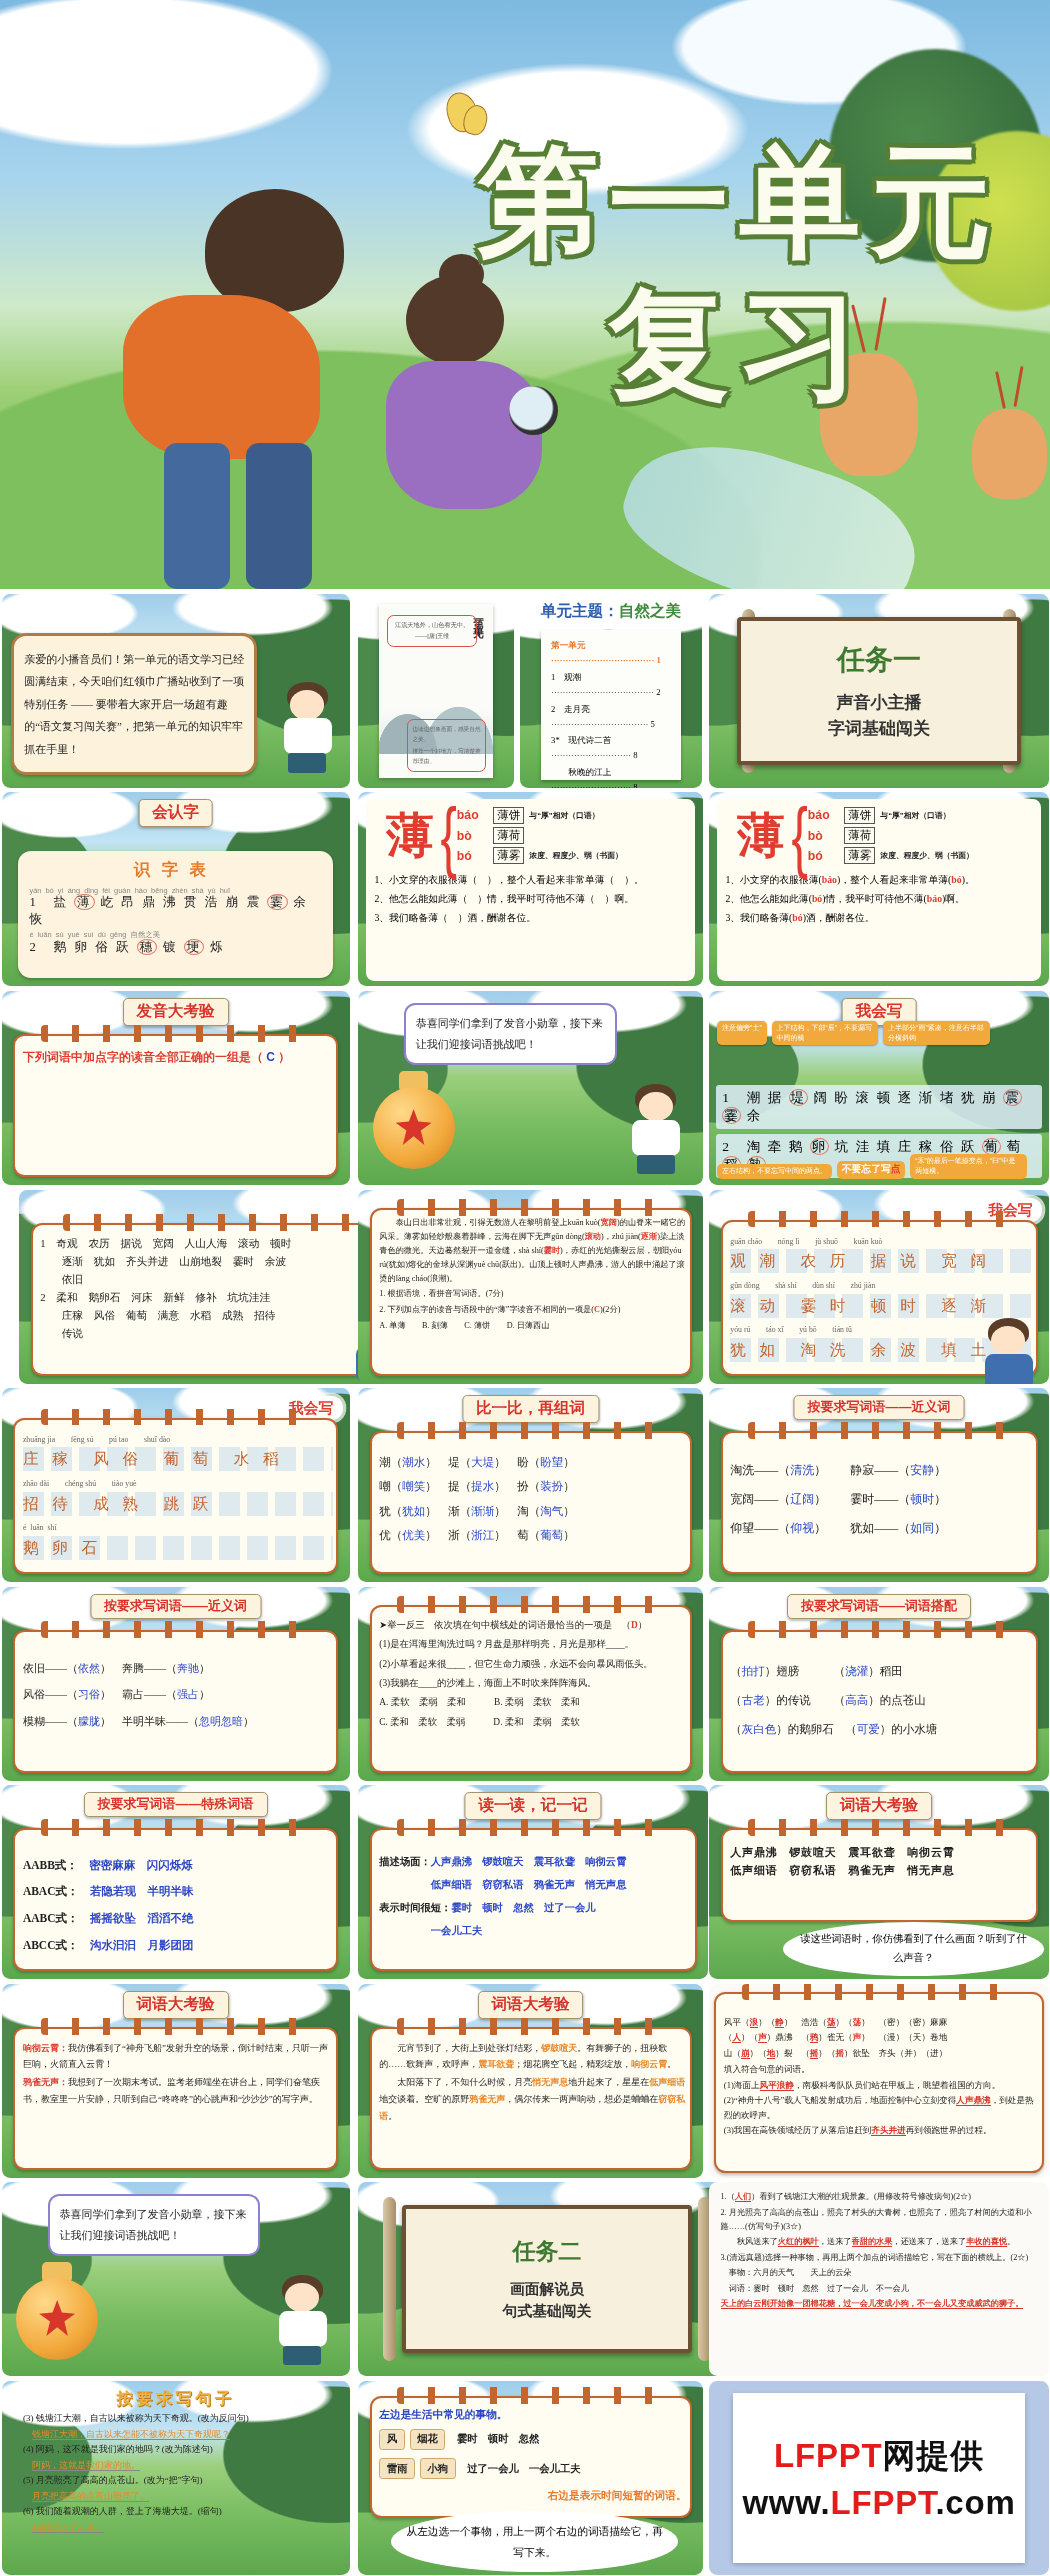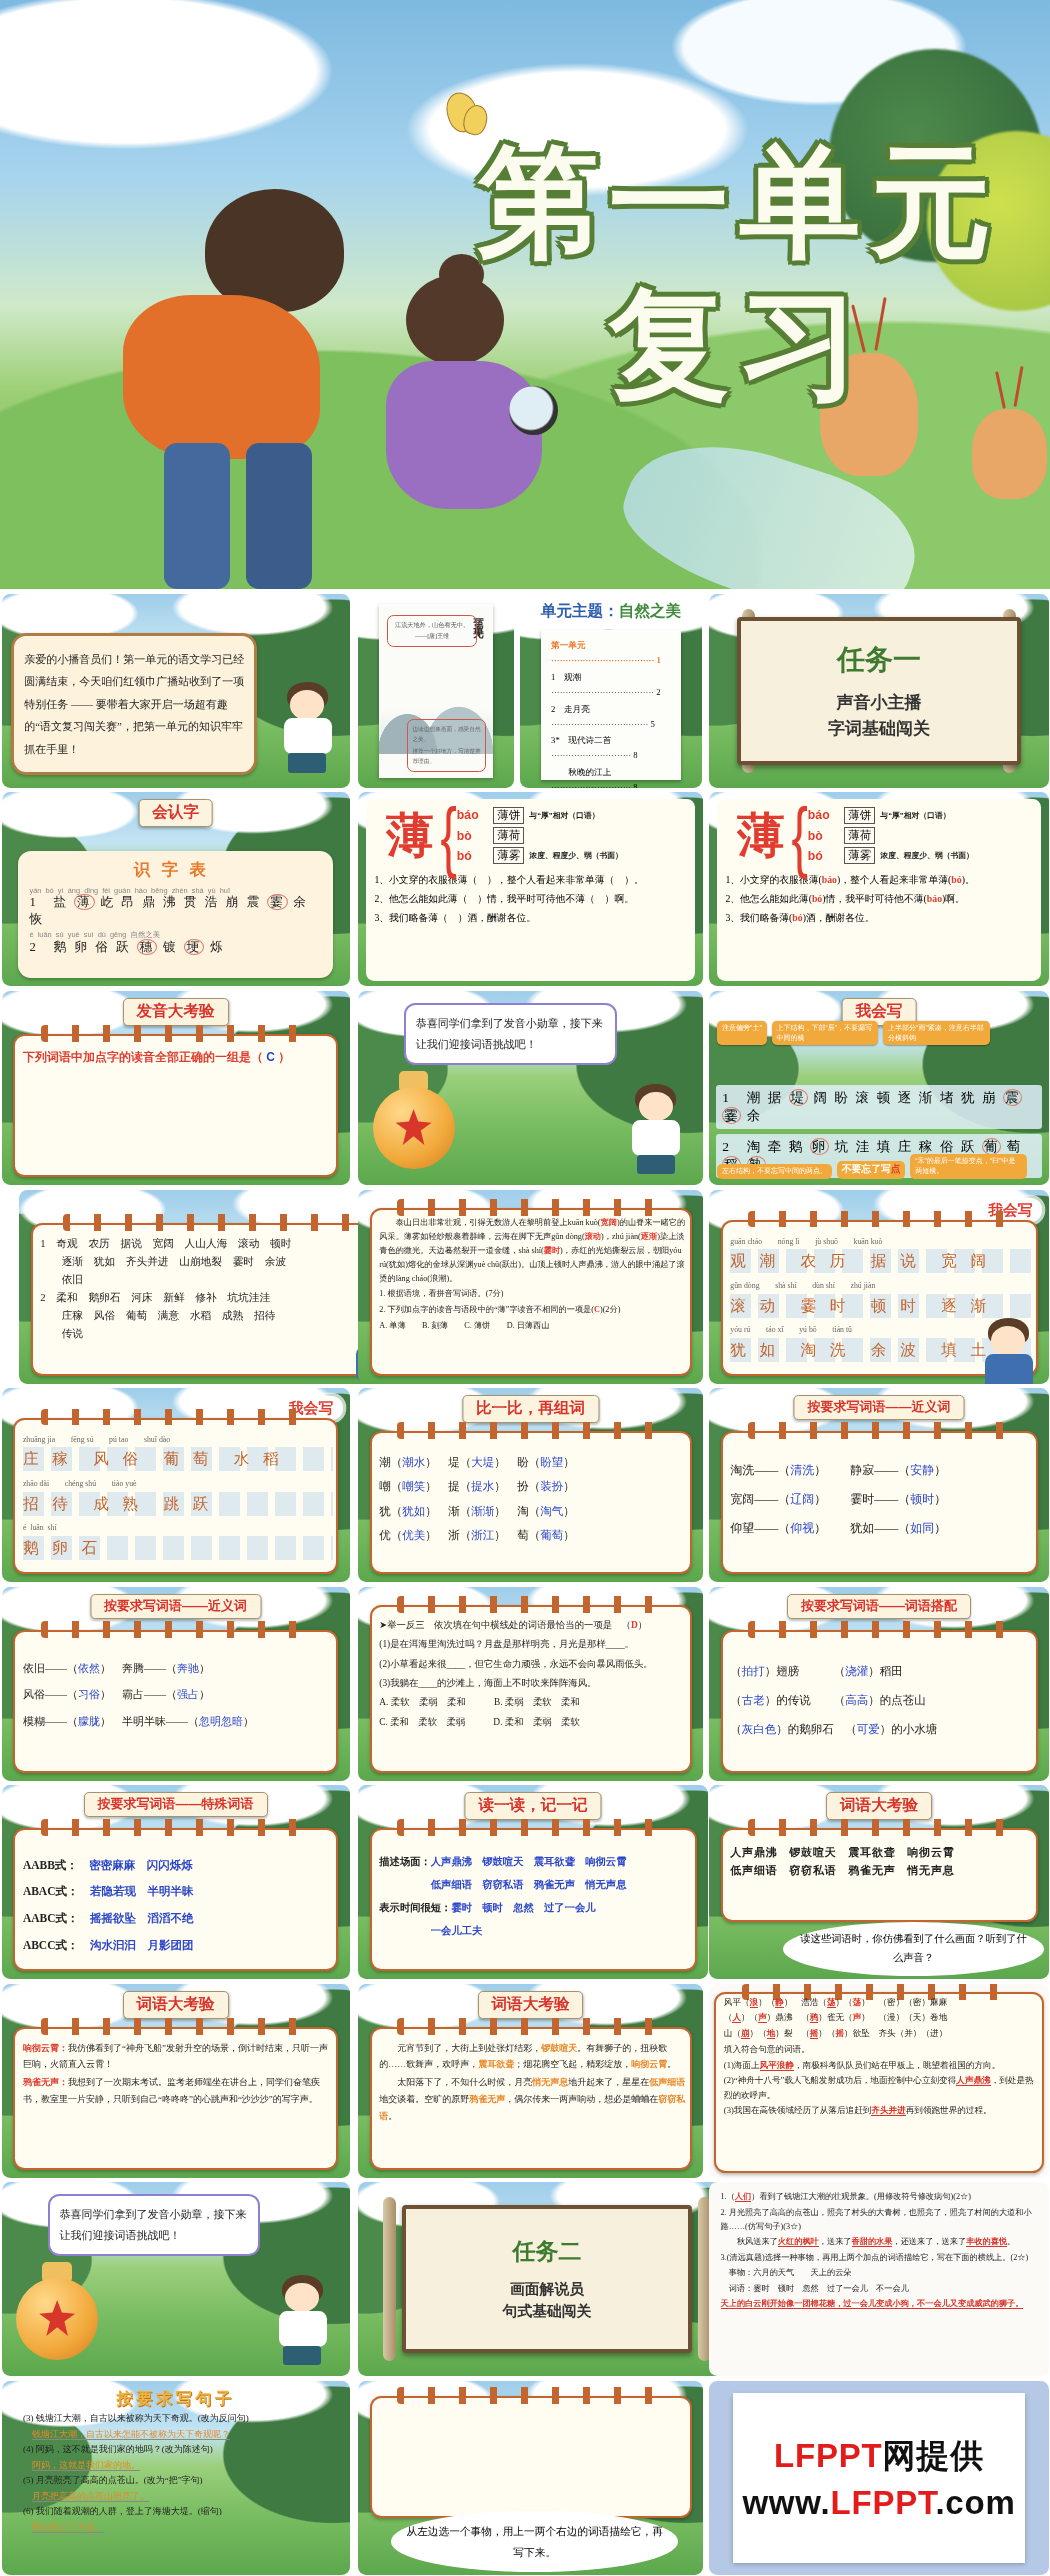--- a/index.html
+++ b/index.html
@@ -541,21 +541,21 @@
   <div class="plaque">词语大考验</div>
   <div class="pad"></div>
   <div class="body" style="top:54px;font-size:9px;line-height:1.85">
       <div class="l"><span class="sg0">　　元宵节到了，大街上到处张灯结彩，</span><span class="sg1">锣鼓喧天</span><span class="sg2">。有舞狮子的，扭秧歌的……歌舞声，欢呼声，</span><span class="sg3">震耳欲聋</span><span class="sg4">；烟花腾空飞起，精彩绽放，</span><span class="sg5">响彻云霄</span><span class="sg6">。</span></div>
       <div class="l"><span class="sg0">　　太阳落下了，不知什么时候，月亮</span><span class="sg1">悄无声息</span><span class="sg2">地升起来了，星星在</span><span class="sg3">低声细语</span><span class="sg4">地交谈着。空旷的原野</span><span class="sg5">鸦雀无声</span><span class="sg6">，偶尔传来一两声响动，想必是蛐蛐在</span><span class="sg7">窃窃私语</span><span class="sg8">。</span></div>
     </div>
 </div>
 
 <div class="slide ws ansred" style="left:709px;top:1984px;width:340px;height:194px">
   <div class="pad" style="top:8.2px;left:4.9px;right:4.9px;bottom:4.9px"></div>
-  <div class="body" style="top:9px;left:14.8px;right:13px;font-size:8.6px;line-height:1.65;font-family:'Liberation Serif',serif">
+  <div class="body" style="top:29px;left:14.8px;right:13px;font-size:8.6px;line-height:1.65;font-family:'Liberation Serif',serif">
       <div class="l"><span class="sg0">风平（</span><span class="sg1">浪</span><span class="sg2">）（</span><span class="sg3">静</span><span class="sg4">）　浩浩（</span><span class="sg5">荡</span><span class="sg6">）（</span><span class="sg7">荡</span><span class="sg8">）　（</span><span class="sg9">密</span><span class="sg10">）（</span><span class="sg11">密</span><span class="sg12">）麻麻</span></div>
       <div class="l"><span class="sg0">（</span><span class="sg1">人</span><span class="sg2">）（</span><span class="sg3">声</span><span class="sg4">）鼎沸　（</span><span class="sg5">鸦</span><span class="sg6">）雀无（</span><span class="sg7">声</span><span class="sg8">）　（</span><span class="sg9">漫</span><span class="sg10">）（</span><span class="sg11">天</span><span class="sg12">）卷地</span></div>
       <div class="l"><span class="sg0">山（</span><span class="sg1">崩</span><span class="sg2">）（</span><span class="sg3">地</span><span class="sg4">）裂　（</span><span class="sg5">摇</span><span class="sg6">）（</span><span class="sg7">摇</span><span class="sg8">）欲坠　齐头（</span><span class="sg9">并</span><span class="sg10">）（</span><span class="sg11">进</span><span class="sg12">）</span></div>
       <div class="l"><span class="sg0">填入符合句意的词语。</span></div>
       <div class="l"><span class="sg0">(1)海面上</span><span class="sg1">风平浪静</span><span class="sg2">，南极科考队队员们站在甲板上，眺望着祖国的方向。</span></div>
       <div class="l"><span class="sg0">(2)“神舟十八号”载人飞船发射成功后，地面控制中心立刻变得</span><span class="sg1">人声鼎沸</span><span class="sg2">，到处是热烈的欢呼声。</span></div>
       <div class="l"><span class="sg0">(3)我国在高铁领域经历了从落后追赶到</span><span class="sg1">齐头并进</span><span class="sg2">再到领跑世界的过程。</span></div>
     </div>
 </div>
 
@@ -605,20 +605,28 @@
       <div class="l"><span class="sg0">　</span><span class="sg1">阿妈，这就是我们家的地。</span><span class="sg2"></span></div>
       <div class="l"><span class="sg0">(5) 月亮照亮了高高的点苍山。(改为“把”字句)</span></div>
       <div class="l"><span class="sg0">　</span><span class="sg1">月亮把高高的点苍山照亮了。</span><span class="sg2"></span></div>
       <div class="l"><span class="sg0">(6) 我们随着观潮的人群，登上了海塘大堤。(缩句)</span></div>
       <div class="l"><span class="sg0">　</span><span class="sg1">我们登上了大堤。</span><span class="sg2"></span></div>
     </div>
 </div>
 
 <div class="slide meadow" id="shiwu" style="left:358px;top:2381px;width:345px;height:194px">
   <div class="pad" style="top:14.8px;bottom:57px"></div>
+  <div class="body" style="top:21.3px;bottom:54px">
+    <div class="hd">左边是生活中常见的事物。</div>
+    <div class="pair">
+        <div class="l"><span class="sg0">风</span><span class="sg1">烟花</span><span class="sg2">霎时　顿时　忽然</span></div>
+        <div class="l"><span class="sg0">雷雨</span><span class="sg1">小狗</span><span class="sg2">过了一会儿　一会儿工夫</span></div>
+      </div>
+    <div class="ft">右边是表示时间短暂的词语。</div>
+  </div>
   <div class="obub">从左边选一个事物，用上一两个右边的词语描绘它，再写下来。</div>
 </div>
 
 <div class="slide" id="footer" style="left:709px;top:2381px;width:340px;height:194px">
   <div class="card">
     <div style="text-align:center">
         <div class="l"><span class="sg0">LFPPT</span><span class="sg1">网提供</span></div>
         <div class="l"><span class="sg0">www.</span><span class="sg1">LFPPT</span><span class="sg2">.com</span></div>
       </div>
   </div>

